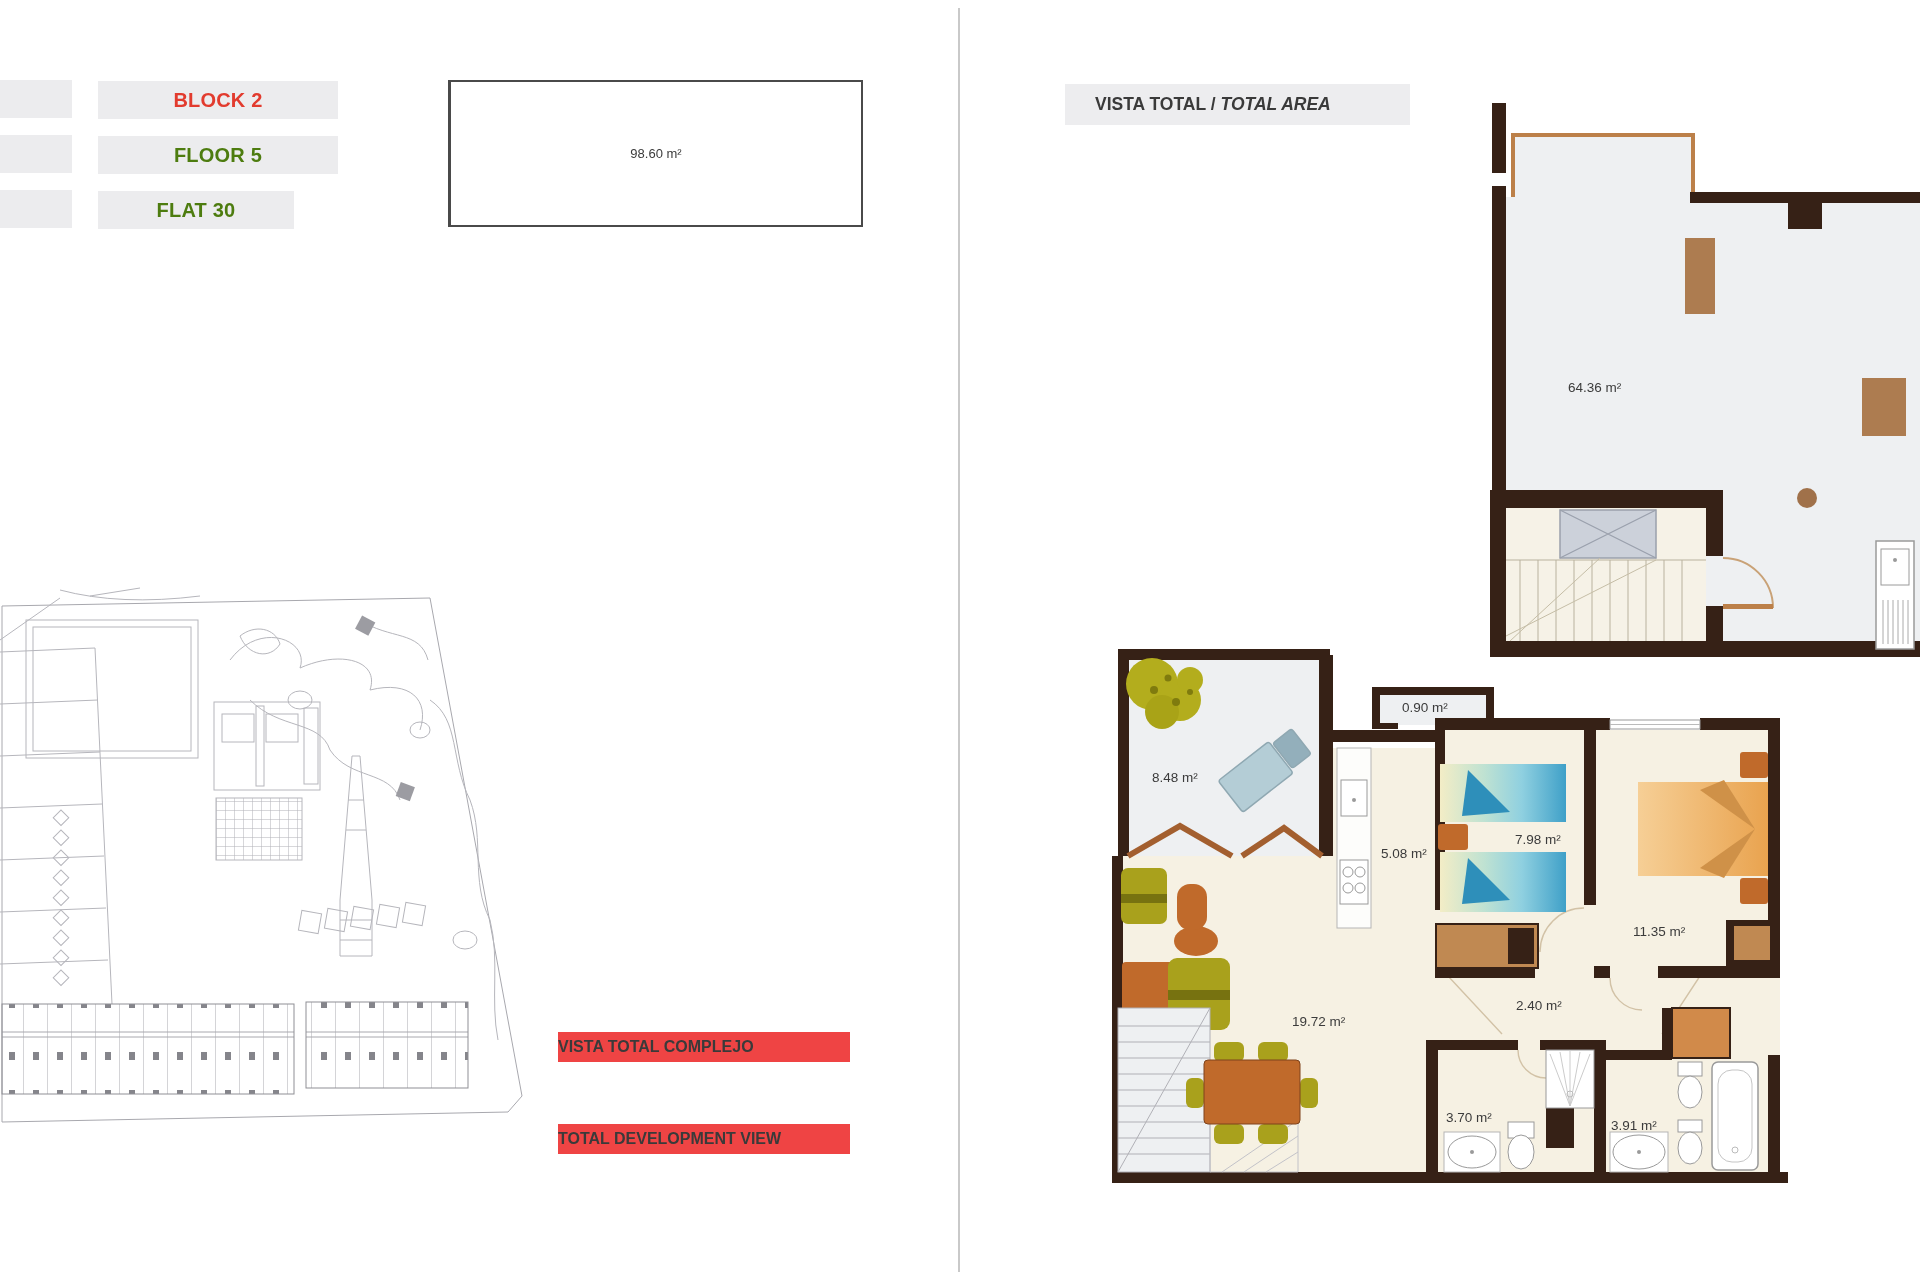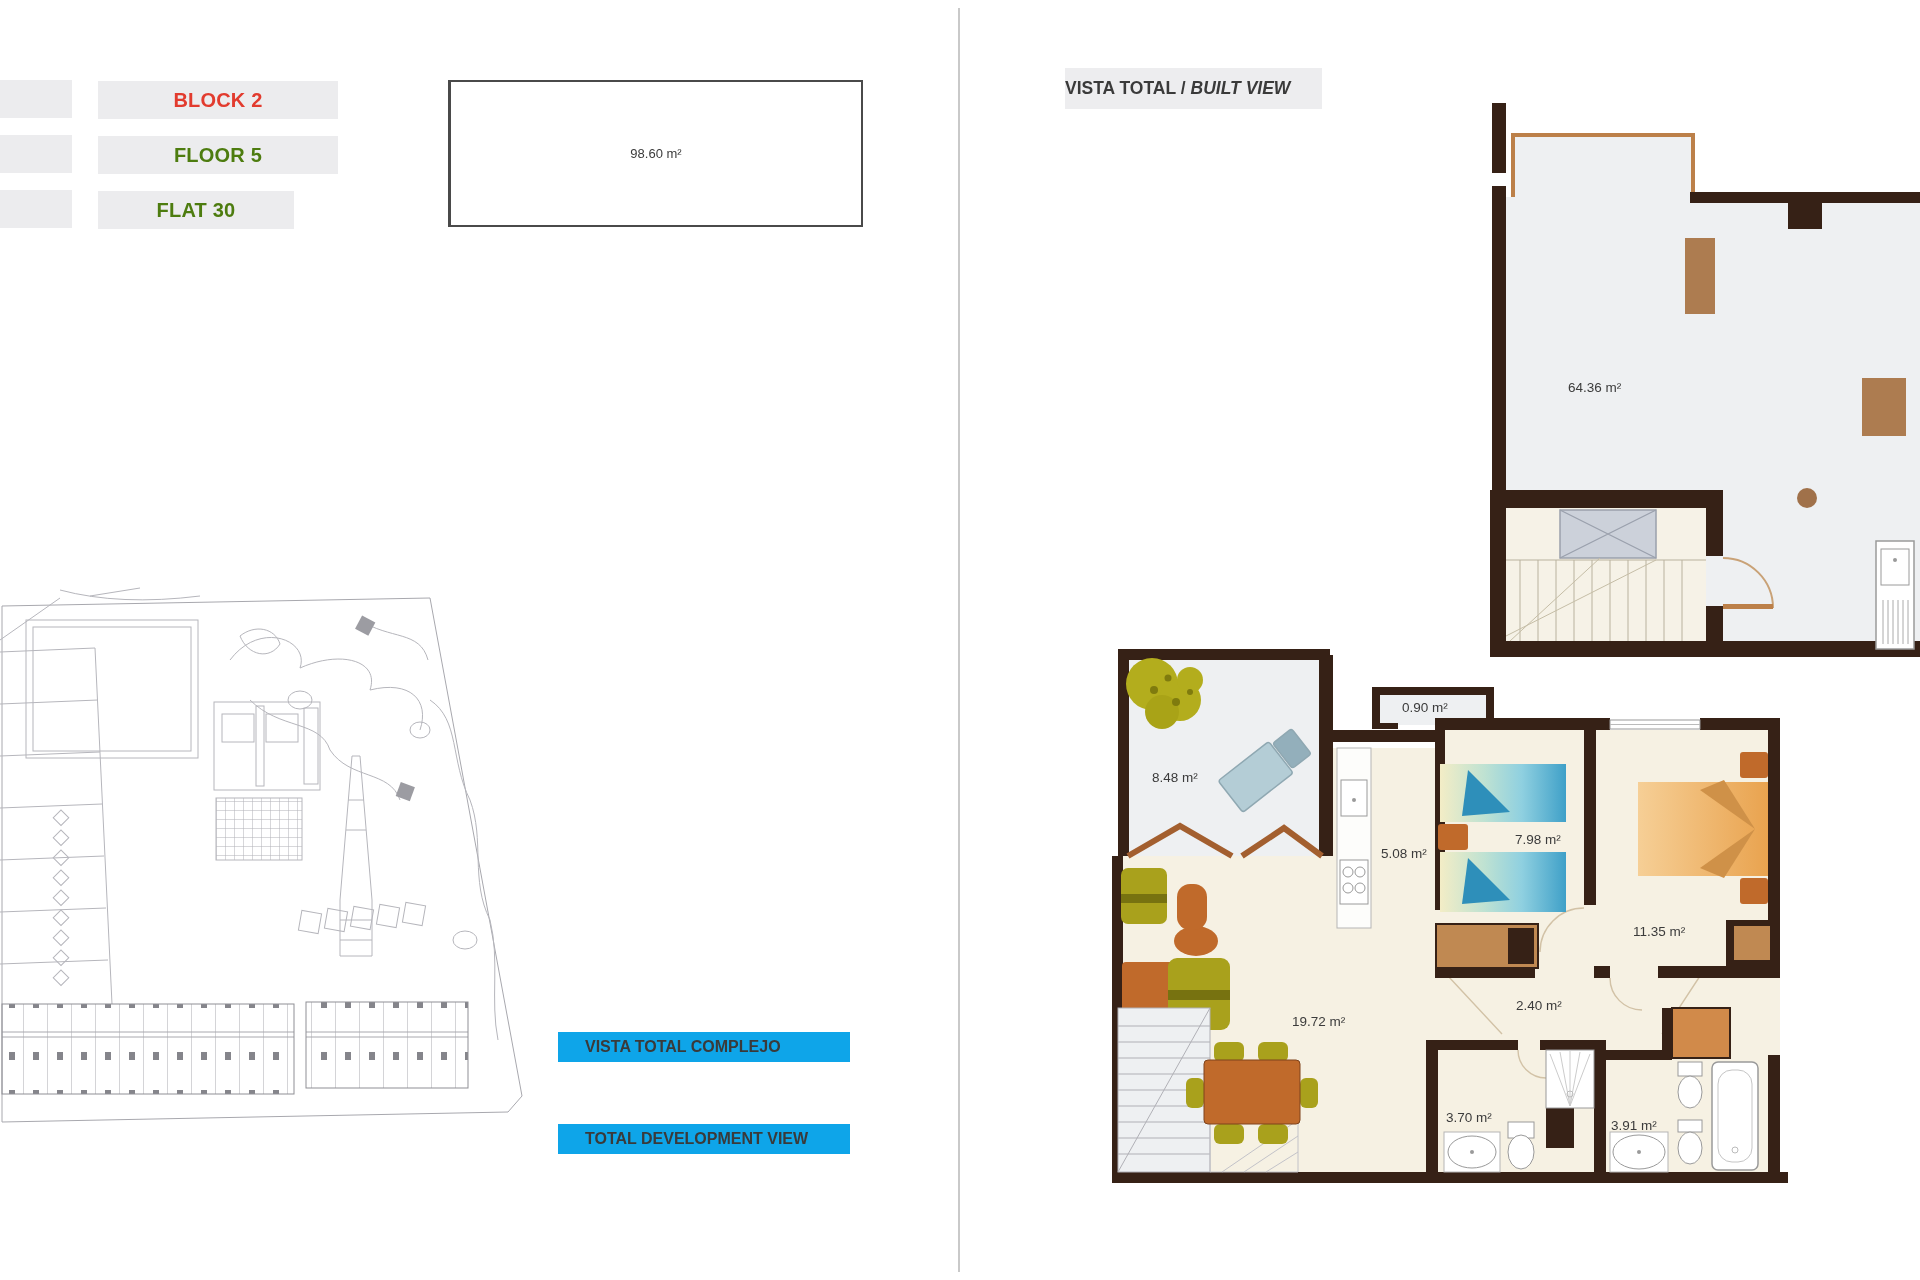--- a/index.html
+++ b/index.html
@@ -13,26 +13,26 @@
   
   #area-table{position:absolute;left:448px;top:80px;width:415px;height:147px;
               border:2px solid #4a4a4a;box-sizing:border-box;display:flex;flex-direction:column;}
   .trow{flex:1;display:flex;border-bottom:1px solid #4a4a4a;}
   .trow:last-child{border-bottom:none;}
   .tcell-label{width:314px;box-sizing:border-box;padding:14px 6px 0 22px;font-size:11.5px;line-height:17px;}
   .tcell-label .en{font-style:italic;}
   .tcell-value{flex:1;border-left:1px solid #4a4a4a;display:flex;align-items:center;justify-content:center;
                font-size:13px;}
   
-  #total-view-bar{position:absolute;left:1065px;top:68px;width:257px;height:41px;background:#ededef;
-                  display:flex;align-items:center;box-sizing:border-box;
+  #total-view-bar{position:absolute;left:1065px;top:84px;width:345px;height:41px;background:#ededef;
+                  display:flex;align-items:center;padding-left:30px;box-sizing:border-box;
                   font-weight:bold;font-size:17.5px;color:#3a3a3a;}
   #total-view-bar .it{font-style:italic;margin-left:5px;}
-  .sitebar{position:absolute;left:558px;width:292px;height:30px;background:#0ea5e9;
-           display:flex;align-items:center;padding-left:27px;box-sizing:border-box;
+  .sitebar{position:absolute;left:558px;width:292px;height:30px;background:#ef4444;
+           display:flex;align-items:center;box-sizing:border-box;
            font-weight:bold;font-size:16px;color:#3a3a3a;}
   #divider{position:absolute;left:958px;top:8px;width:2px;height:1264px;background:#c9c9c9;}
   svg{position:absolute;left:0;top:0;}
   svg text{font-family:"Liberation Sans",sans-serif;fill:#3b3b3b;font-size:13.5px;}
 </style>
 </head>
 <body>
 
 <div id="stage">
 
@@ -47,21 +47,21 @@
   <div class="selbar" style="left:98px;top:191px;width:196px;height:38px;">FLAT 30</div>
 
   <div id="area-table">
     <div class="trow">
       <div class="tcell-value">98.60 m²</div>
     </div>
   </div>
 
   <div id="total-view-bar">
     <span>VISTA TOTAL /</span>
-    <span class="it">BUILT VIEW</span>
+    <span class="it">TOTAL AREA</span>
   </div>
 
   <div class="sitebar" style="top:1032px;">VISTA TOTAL COMPLEJO</div>
   <div class="sitebar" style="top:1124px;">TOTAL DEVELOPMENT VIEW</div>
 
   <svg width="1920" height="1280" viewBox="0 0 1920 1280">
     <defs>
       <pattern id="gridp" width="9" height="9" patternUnits="userSpaceOnUse">
         <path d="M9,0 H0 V9" stroke="#b0b0b6" fill="none" stroke-width="1"></path>
       </pattern>

